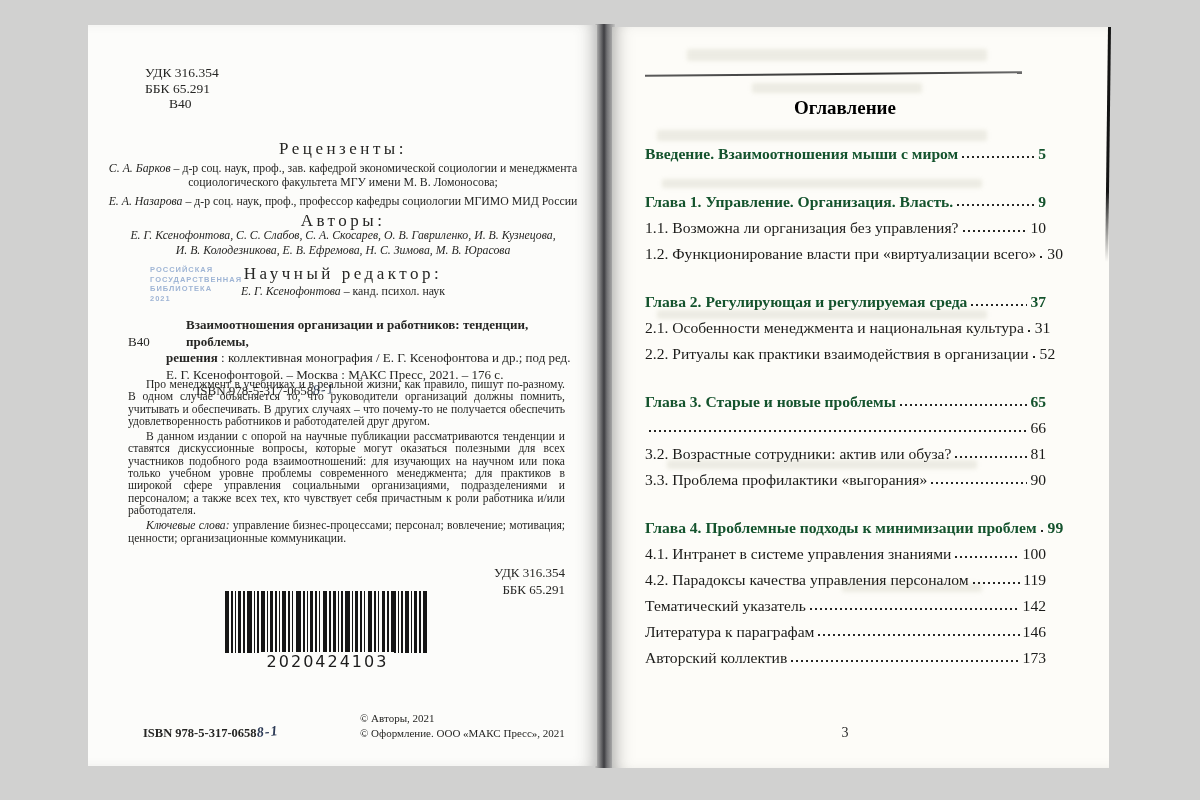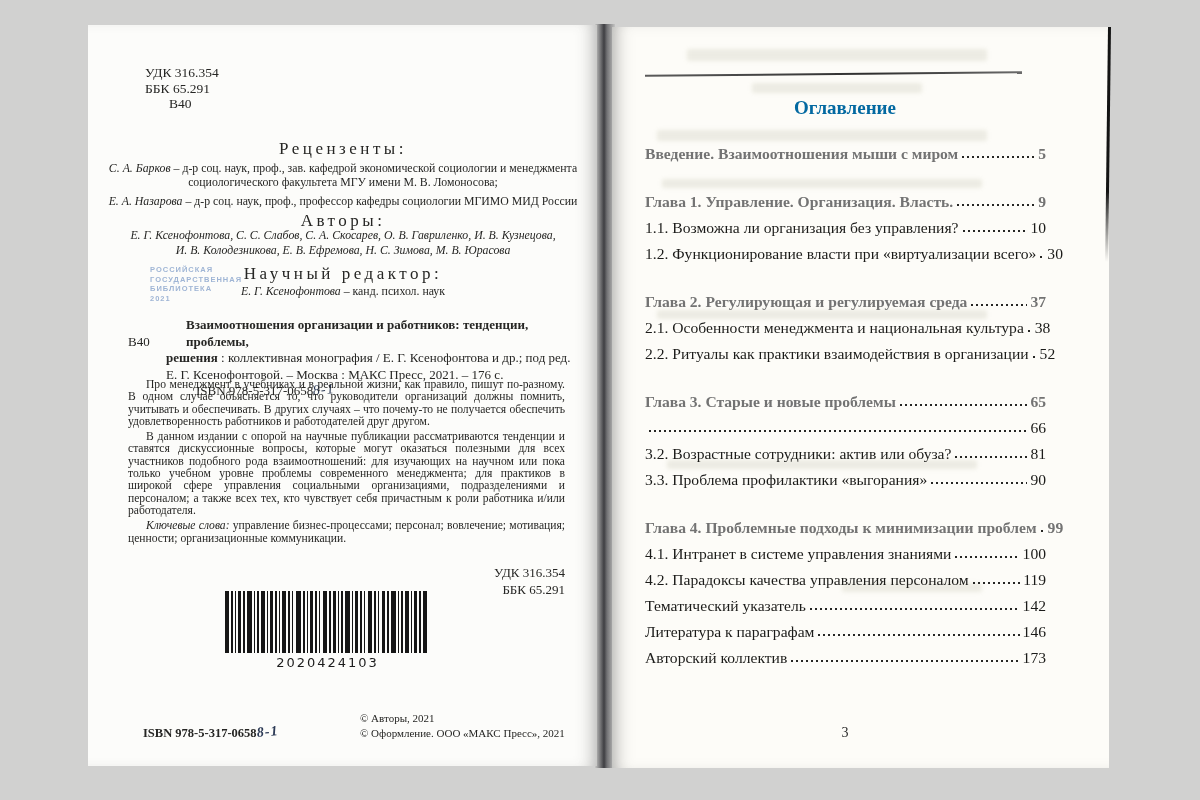--- a/index.html
+++ b/index.html
@@ -70,47 +70,47 @@
   .ann{left:40px;top:354px;width:437px;font-size:11.6px;line-height:12.3px;text-align:justify;}
   .ann p{margin:0 0 3px 0;text-indent:18px;}
   .kw{margin-top:6px;}
   .kw .kw-label{font-style:italic;}
 
   .udk-footer{left:40px;top:540px;width:437px;text-align:right;font-size:13px;line-height:16.5px;}
 
   .barcode-wrap{left:137px;top:566px;width:205px;text-align:center;}
   .barcode-wrap svg{display:block;}
   .barcode-num{
-    font-family:"DejaVu Sans",sans-serif;font-size:13px;letter-spacing:2px;
+    font-family:"DejaVu Sans",sans-serif;font-size:16px;letter-spacing:2px;
     margin-top:-14px;background:#fcfcfa;display:inline-block;padding:0 6px;color:#1c1c1c;
   }
 
   .lp-footer-isbn{left:55px;top:700px;font-size:12.5px;font-weight:bold;}
   .lp-footer-c{left:272px;top:686px;font-size:11px;line-height:15px;}
 
   
   .ghost{
     position:absolute;background:rgba(150,148,120,.16);
     filter:blur(2px);border-radius:2px;
   }
   .rule{
     position:absolute;left:33px;top:46px;width:377px;height:2px;
     background:linear-gradient(to right,#5a5a5a,#2f2f2f 60%,#6a6a6a);
     transform:rotate(-.55deg);
   }
   .toc-title{
     position:absolute;left:33px;top:70px;width:400px;text-align:center;
-    font-size:19px;font-weight:bold;color:#0369a1;
+    font-size:19px;font-weight:bold;color:#000000;
   }
   .toc{
     position:absolute;left:33px;top:110px;width:401px;
     font-size:15.6px;color:#1b1b19;
   }
   .toc-row{display:flex;height:26px;align-items:flex-end;}
-  .toc-row.bold{font-weight:bold;color:#737373;}
+  .toc-row.bold{font-weight:bold;color:#14532d;}
   .toc-row.gap{margin-top:22px;}
   .toc-label{white-space:nowrap;}
   .leader{
     flex:1 1 auto;min-width:4px;margin:0 3px 0 4px;align-self:stretch;
     background:repeating-linear-gradient(to right,#262624 0 1.8px,transparent 1.8px 5px) left bottom/100% 2px no-repeat;
     margin-bottom:5px;
   }
   .toc-page{white-space:nowrap;}
   .rp-pagenum{
     position:absolute;left:33px;top:698px;width:400px;text-align:center;
@@ -289,21 +289,21 @@
           <span class="toc-page">30</span>
       </div>
       <div class="toc-row bold gap">
         <span class="toc-label">Глава 2. Регулирующая и регулируемая среда</span>
           <span class="leader"></span>
           <span class="toc-page">37</span>
       </div>
       <div class="toc-row">
         <span class="toc-label">2.1. Особенности менеджмента и национальная культура</span>
           <span class="leader"></span>
-          <span class="toc-page">38</span>
+          <span class="toc-page">31</span>
       </div>
       <div class="toc-row">
         <span class="toc-label">2.2. Ритуалы как практики взаимодействия в организации</span>
           <span class="leader"></span>
           <span class="toc-page">52</span>
       </div>
       <div class="toc-row bold gap">
         <span class="toc-label">Глава 3. Старые и новые проблемы</span>
           <span class="leader"></span>
           <span class="toc-page">65</span>

